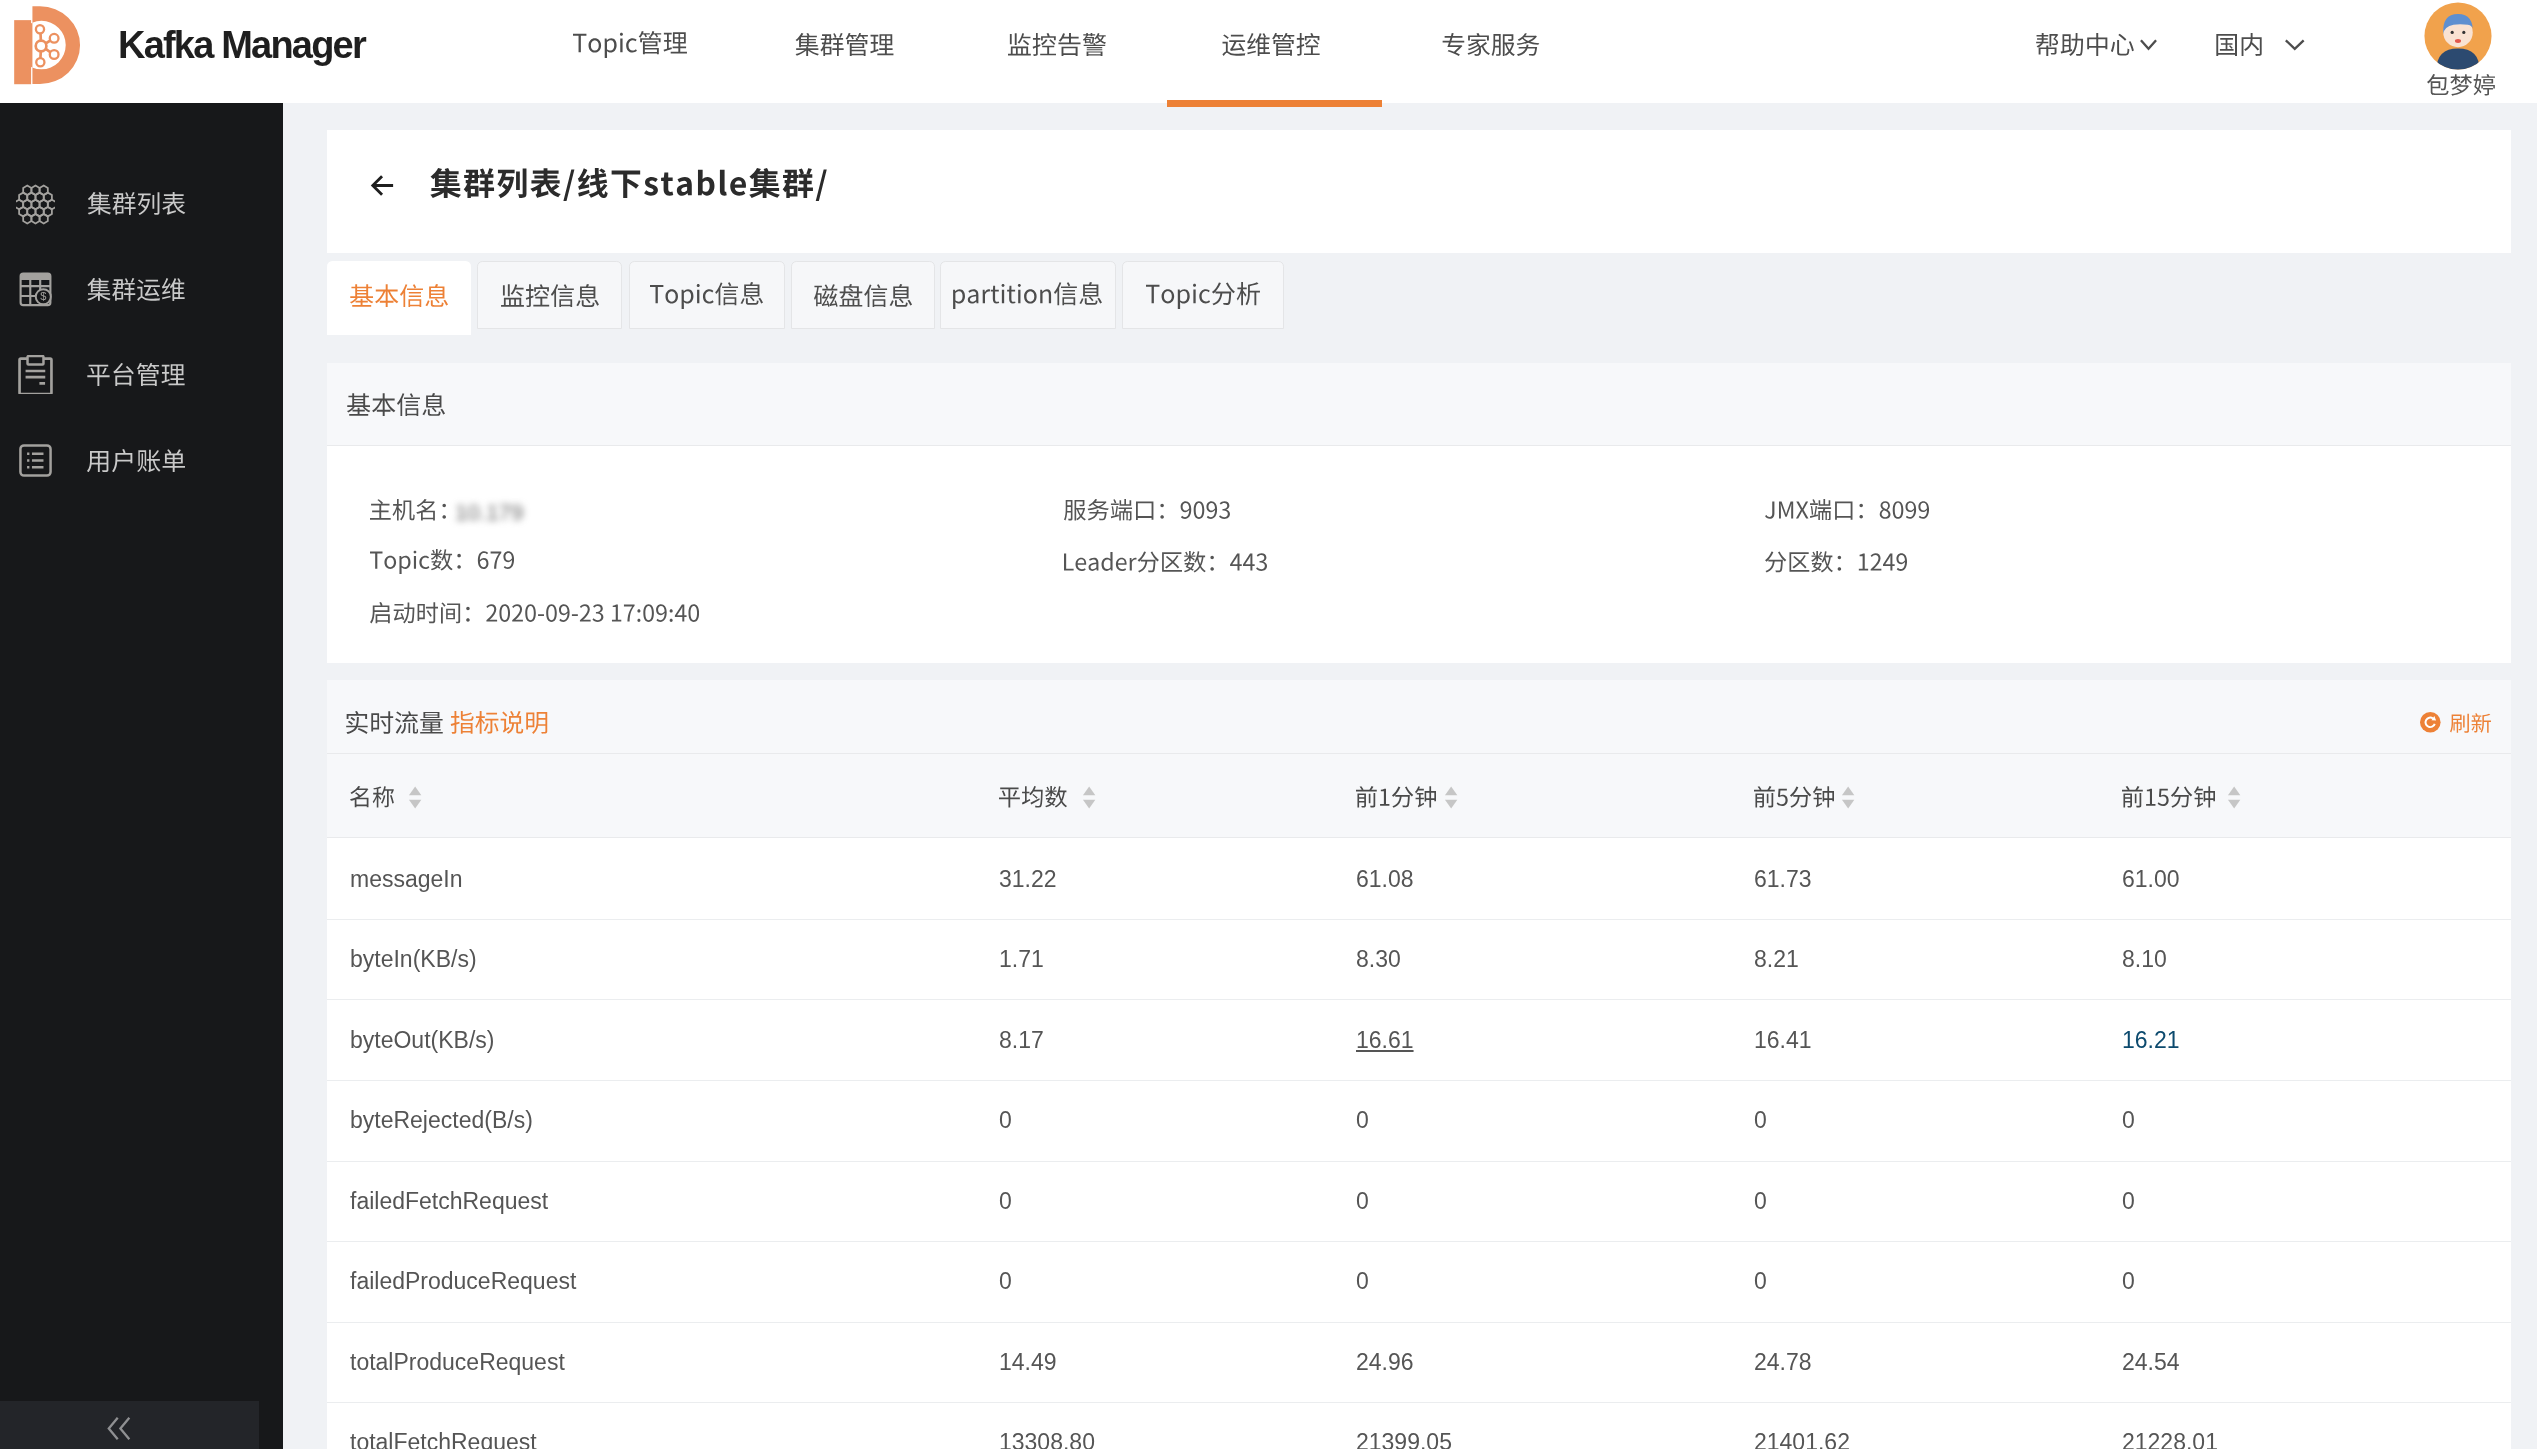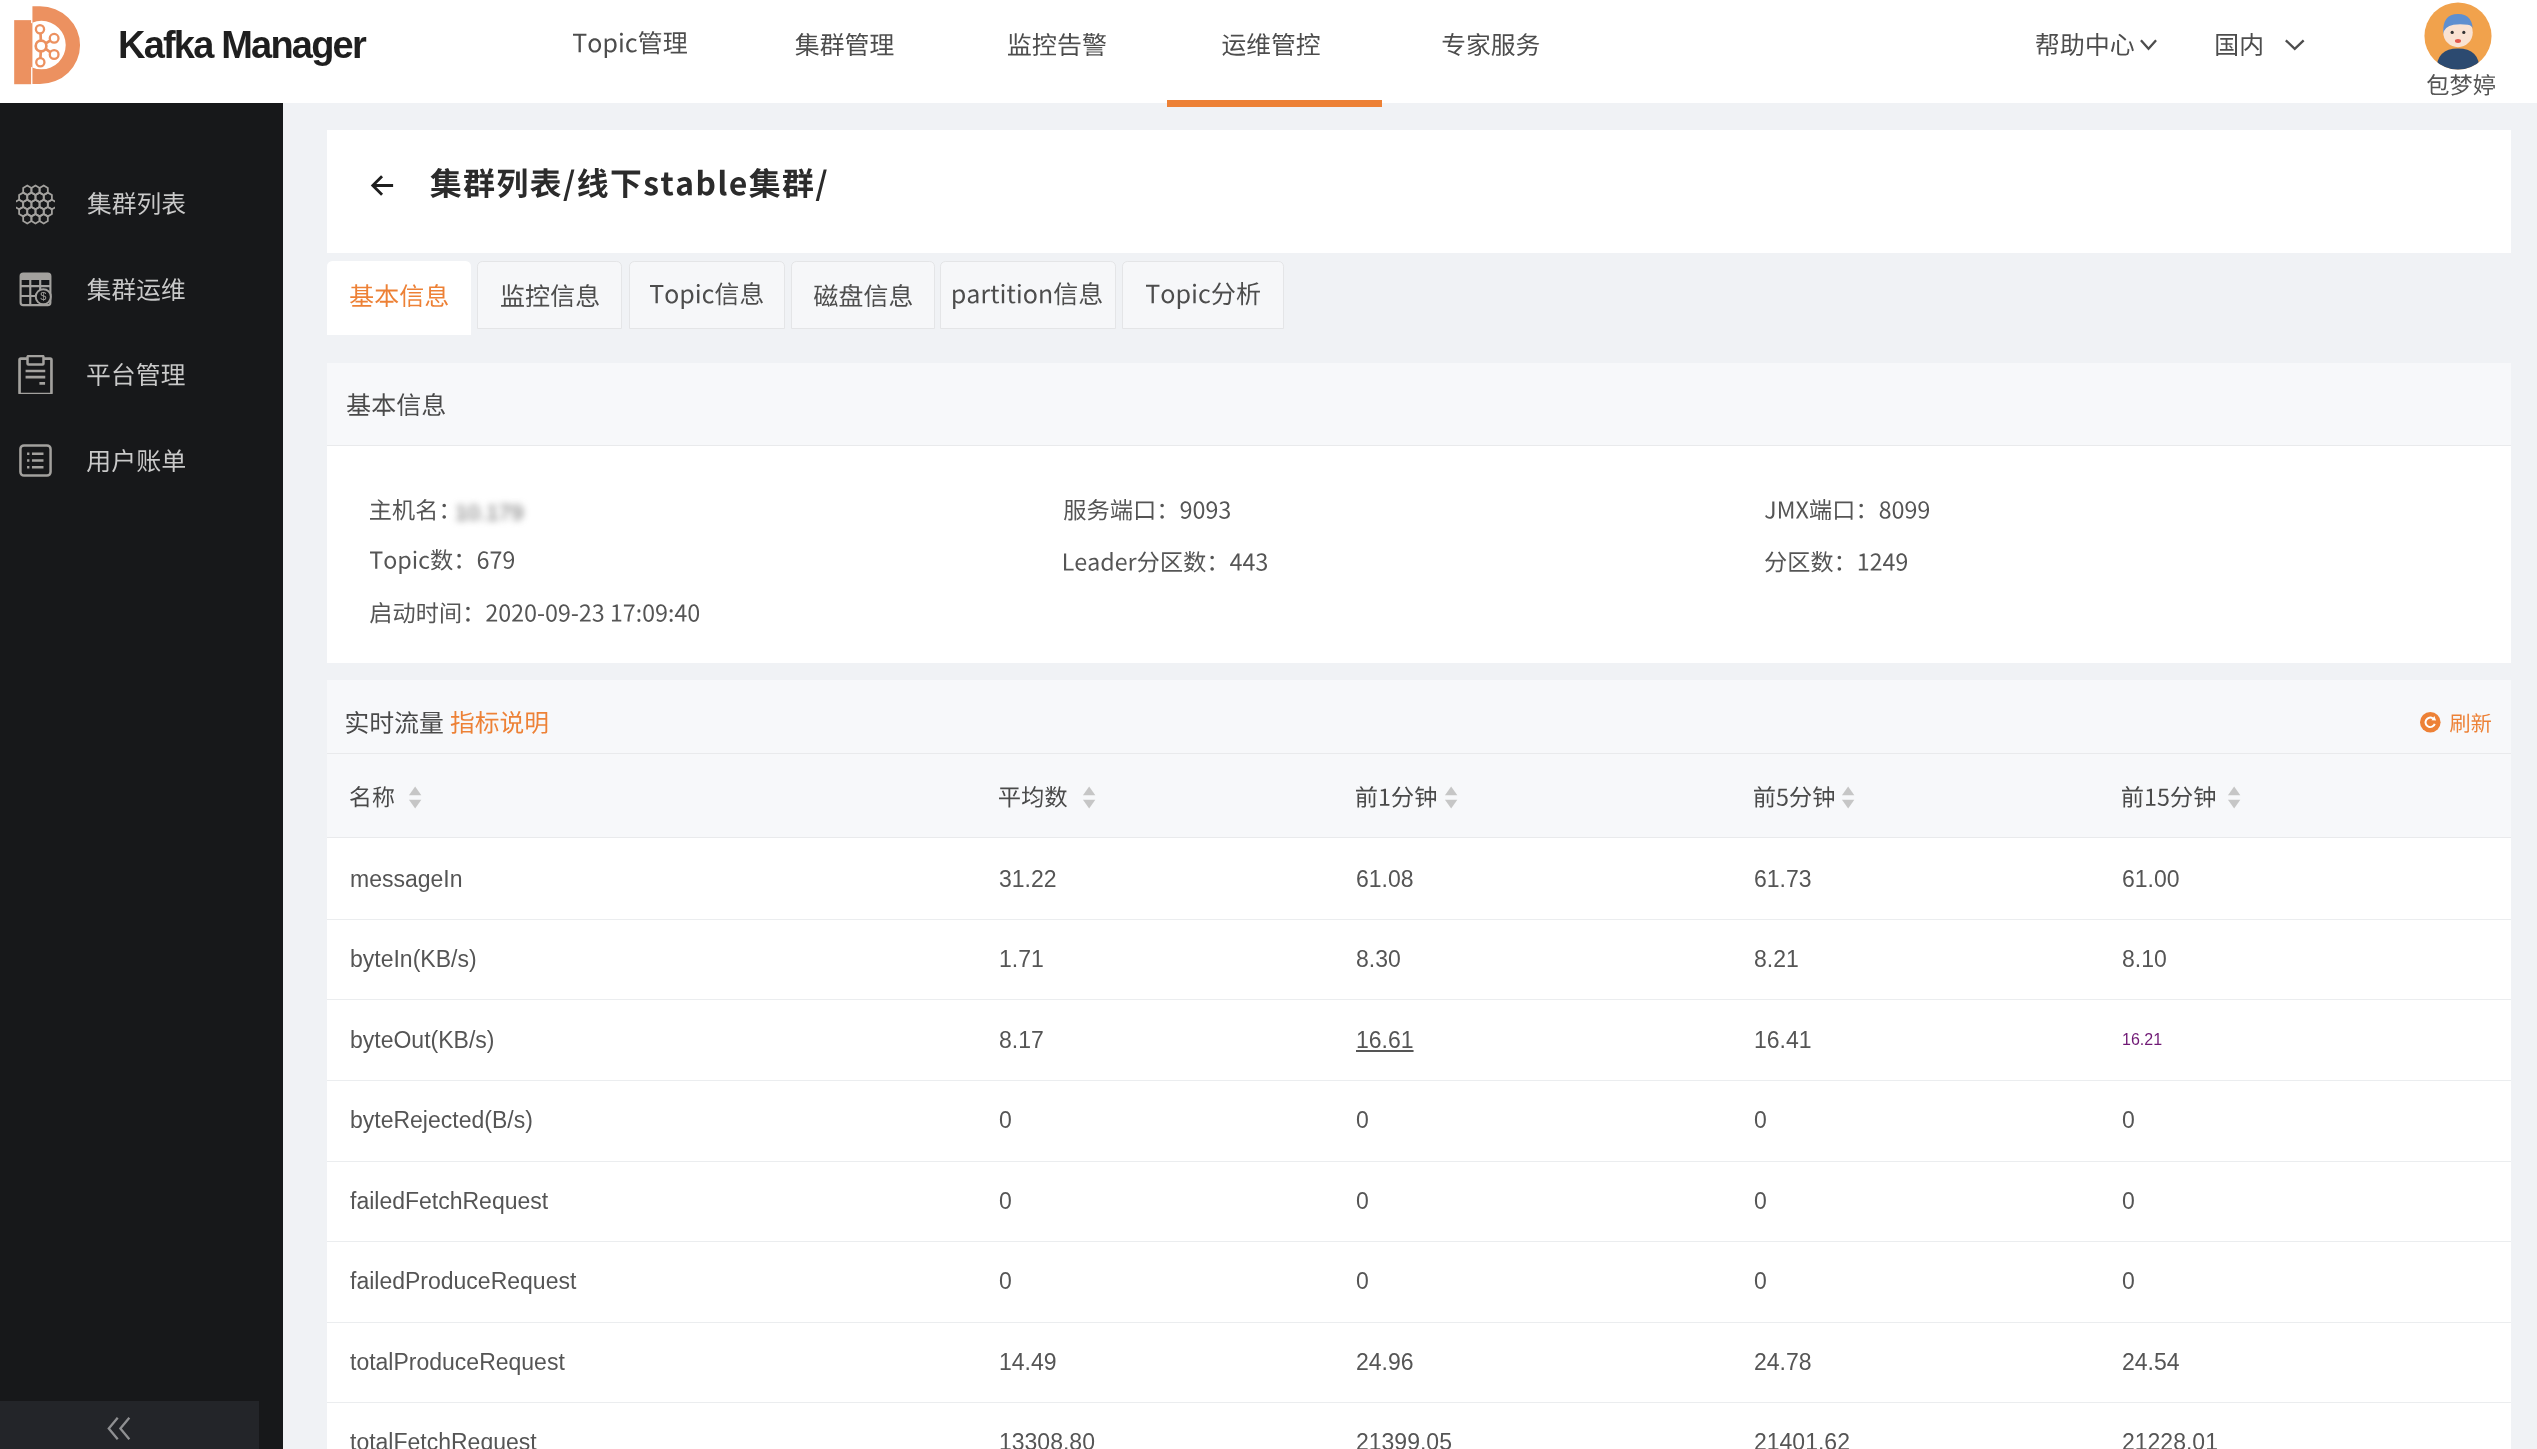--- a/index.html
+++ b/index.html
@@ -312,21 +312,21 @@
 <div class="abs" style="left:350px;top:943px;height:32px;line-height:32px;font-size:23px;color:#555555;">byteIn(KB/s)</div>
 <div class="abs" style="left:999px;top:943px;height:32px;line-height:32px;font-size:23px;color:#555555;">1.71</div>
 <div class="abs" style="left:1356px;top:943px;height:32px;line-height:32px;font-size:23px;color:#555555;">8.30</div>
 <div class="abs" style="left:1754px;top:943px;height:32px;line-height:32px;font-size:23px;color:#555555;">8.21</div>
 <div class="abs" style="left:2122px;top:943px;height:32px;line-height:32px;font-size:23px;color:#555555;">8.10</div>
 <div class="abs" style="left:327px;top:999px;width:2184px;height:0.9px;background:#ebedef;"></div>
 <div class="abs" style="left:350px;top:1024px;height:32px;line-height:32px;font-size:23px;color:#555555;">byteOut(KB/s)</div>
 <div class="abs" style="left:999px;top:1024px;height:32px;line-height:32px;font-size:23px;color:#555555;">8.17</div>
 <div class="abs" style="left:1356px;top:1024px;height:32px;line-height:32px;font-size:23px;color:#555555;text-decoration:underline;">16.61</div>
 <div class="abs" style="left:1754px;top:1024px;height:32px;line-height:32px;font-size:23px;color:#555555;">16.41</div>
-<div class="abs" style="left:2122px;top:1024px;height:32px;line-height:32px;font-size:16px;color:#701a75;">16.21</div>
+<div class="abs" style="left:2122px;top:1024px;height:32px;line-height:32px;font-size:23px;color:#0c4a6e;">16.21</div>
 <div class="abs" style="left:327px;top:1080px;width:2184px;height:0.9px;background:#ebedef;"></div>
 <div class="abs" style="left:350px;top:1104px;height:32px;line-height:32px;font-size:23px;color:#555555;">byteRejected(B/s)</div>
 <div class="abs" style="left:999px;top:1104px;height:32px;line-height:32px;font-size:23px;color:#555555;">0</div>
 <div class="abs" style="left:1356px;top:1104px;height:32px;line-height:32px;font-size:23px;color:#555555;">0</div>
 <div class="abs" style="left:1754px;top:1104px;height:32px;line-height:32px;font-size:23px;color:#555555;">0</div>
 <div class="abs" style="left:2122px;top:1104px;height:32px;line-height:32px;font-size:23px;color:#555555;">0</div>
 <div class="abs" style="left:327px;top:1161px;width:2184px;height:0.9px;background:#ebedef;"></div>
 <div class="abs" style="left:350px;top:1185px;height:32px;line-height:32px;font-size:23px;color:#555555;">failedFetchRequest</div>
 <div class="abs" style="left:999px;top:1185px;height:32px;line-height:32px;font-size:23px;color:#555555;">0</div>
 <div class="abs" style="left:1356px;top:1185px;height:32px;line-height:32px;font-size:23px;color:#555555;">0</div>

